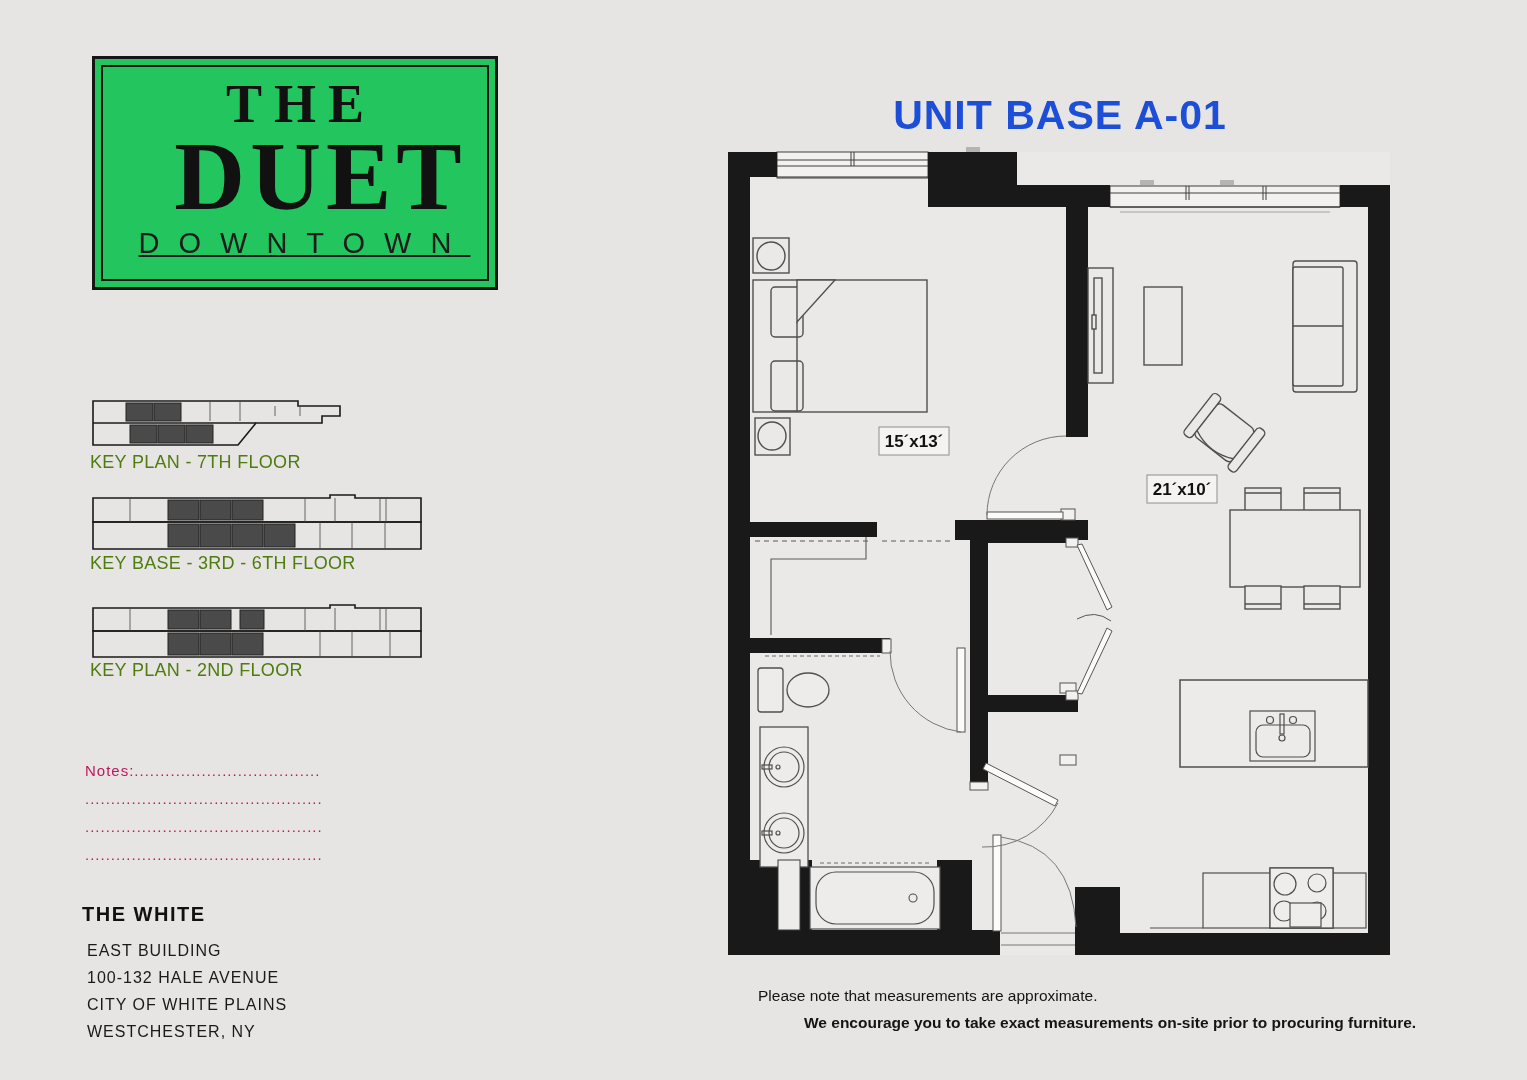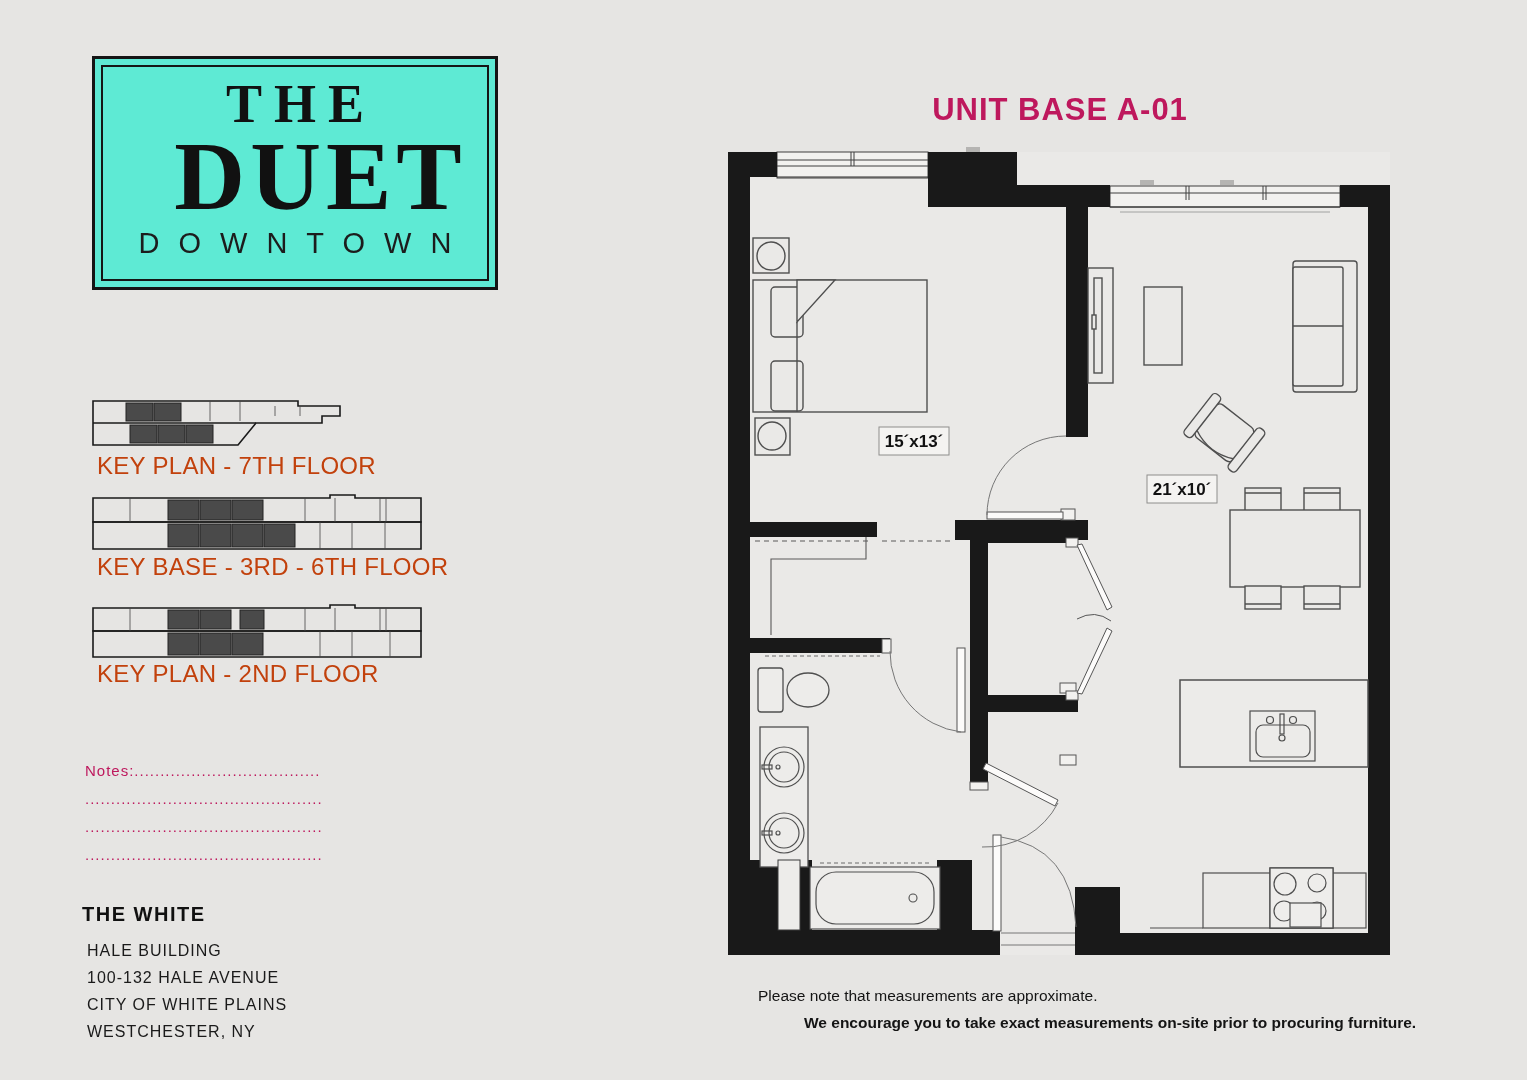--- a/index.html
+++ b/index.html
@@ -1,45 +1,45 @@
 <!DOCTYPE html>
 <html><head>
 <meta charset="utf-8">
 <style>
   html,body{margin:0;padding:0;background:#e6e5e3;}
   .page{position:relative;width:1527px;height:1080px;background:#e6e5e3;
         font-family:"Liberation Sans",sans-serif;color:#111;overflow:hidden;}
 
   
   .logo-box{position:absolute;left:92px;top:56px;width:406px;height:234px;
-            border:3px solid #151515;box-sizing:border-box;padding:6px;background:#5eead4;}
+            border:3px solid #151515;box-sizing:border-box;padding:6px;background:#22c55e;}
   .logo-inner{width:100%;height:100%;border:2px solid #151515;box-sizing:border-box;
               text-align:center;font-family:"Liberation Serif",serif;}
   .logo-the{font-size:54px;font-weight:bold;letter-spacing:12px;text-indent:12px;margin-top:10px;line-height:1;}
   .logo-duet{font-size:98px;font-weight:bold;letter-spacing:5px;text-indent:5px;line-height:.92;margin-left:46px;}
   .logo-downtown{font-family:"Liberation Sans",sans-serif;font-size:29px;font-weight:400;
-                 letter-spacing:19px;text-indent:19px;margin-top:6px;color:#1c1c1c;}
+                 letter-spacing:19px;text-indent:19px;margin-top:6px;color:#1c1c1c;text-decoration:underline;}
 
   
   .kp{position:absolute;left:90px;}
   .kp svg{display:block;}
-  .kp-label{position:absolute;left:90px;font-size:24px;letter-spacing:.3px;color:#c2410c;white-space:nowrap;margin-left:7px;}
+  .kp-label{position:absolute;left:90px;font-size:18px;letter-spacing:.3px;color:#4d7c0f;white-space:nowrap;}
 
   
   .notes{position:absolute;left:85px;top:757px;font-size:15px;line-height:28px;
          letter-spacing:1px;color:#be185d;white-space:nowrap;}
 
   
   .addr{position:absolute;left:82px;top:903px;}
   .addr-name{font-size:20px;font-weight:bold;letter-spacing:1.5px;margin-bottom:11px;}
   .addr-line{font-size:16px;letter-spacing:1px;line-height:27px;padding-left:5px;color:#1a1a1a;}
 
   
   .plan-title{position:absolute;left:720px;top:92px;width:680px;text-align:center;
-              font-size:31px;font-weight:bold;letter-spacing:1px;color:#be185d;}
+              font-size:41px;font-weight:bold;letter-spacing:1px;color:#1d4ed8;}
   .foot-line1{position:absolute;left:758px;top:987px;font-size:15.5px;font-weight:normal;color:#141414;}
   .foot-line2{position:absolute;left:804px;top:1014px;font-size:15.5px;font-weight:bold;color:#141414;}
 
   .plan-wrap{position:absolute;left:720px;top:145px;width:680px;height:812px;}
   .plan-wrap svg{display:block;}
 </style>
 </head>
 <body>
 
 <div class="page">
@@ -117,21 +117,21 @@
 
   <div class="notes">
     <div>Notes:....................................</div>
     <div>..............................................</div>
     <div>..............................................</div>
     <div>..............................................</div>
   </div>
 
   <div class="addr">
     <div class="addr-name">THE WHITE</div>
-    <div class="addr-line">HALE BUILDING</div>
+    <div class="addr-line">EAST BUILDING</div>
     <div class="addr-line">100-132 HALE AVENUE</div>
     <div class="addr-line">CITY OF WHITE PLAINS</div>
     <div class="addr-line">WESTCHESTER, NY</div>
   </div>
 
   <div class="plan-title">UNIT BASE A-01</div>
 
   <div class="plan-wrap">
   <svg width="680" height="812" viewBox="0 0 680 812" font-family="Liberation Sans, sans-serif">
 

